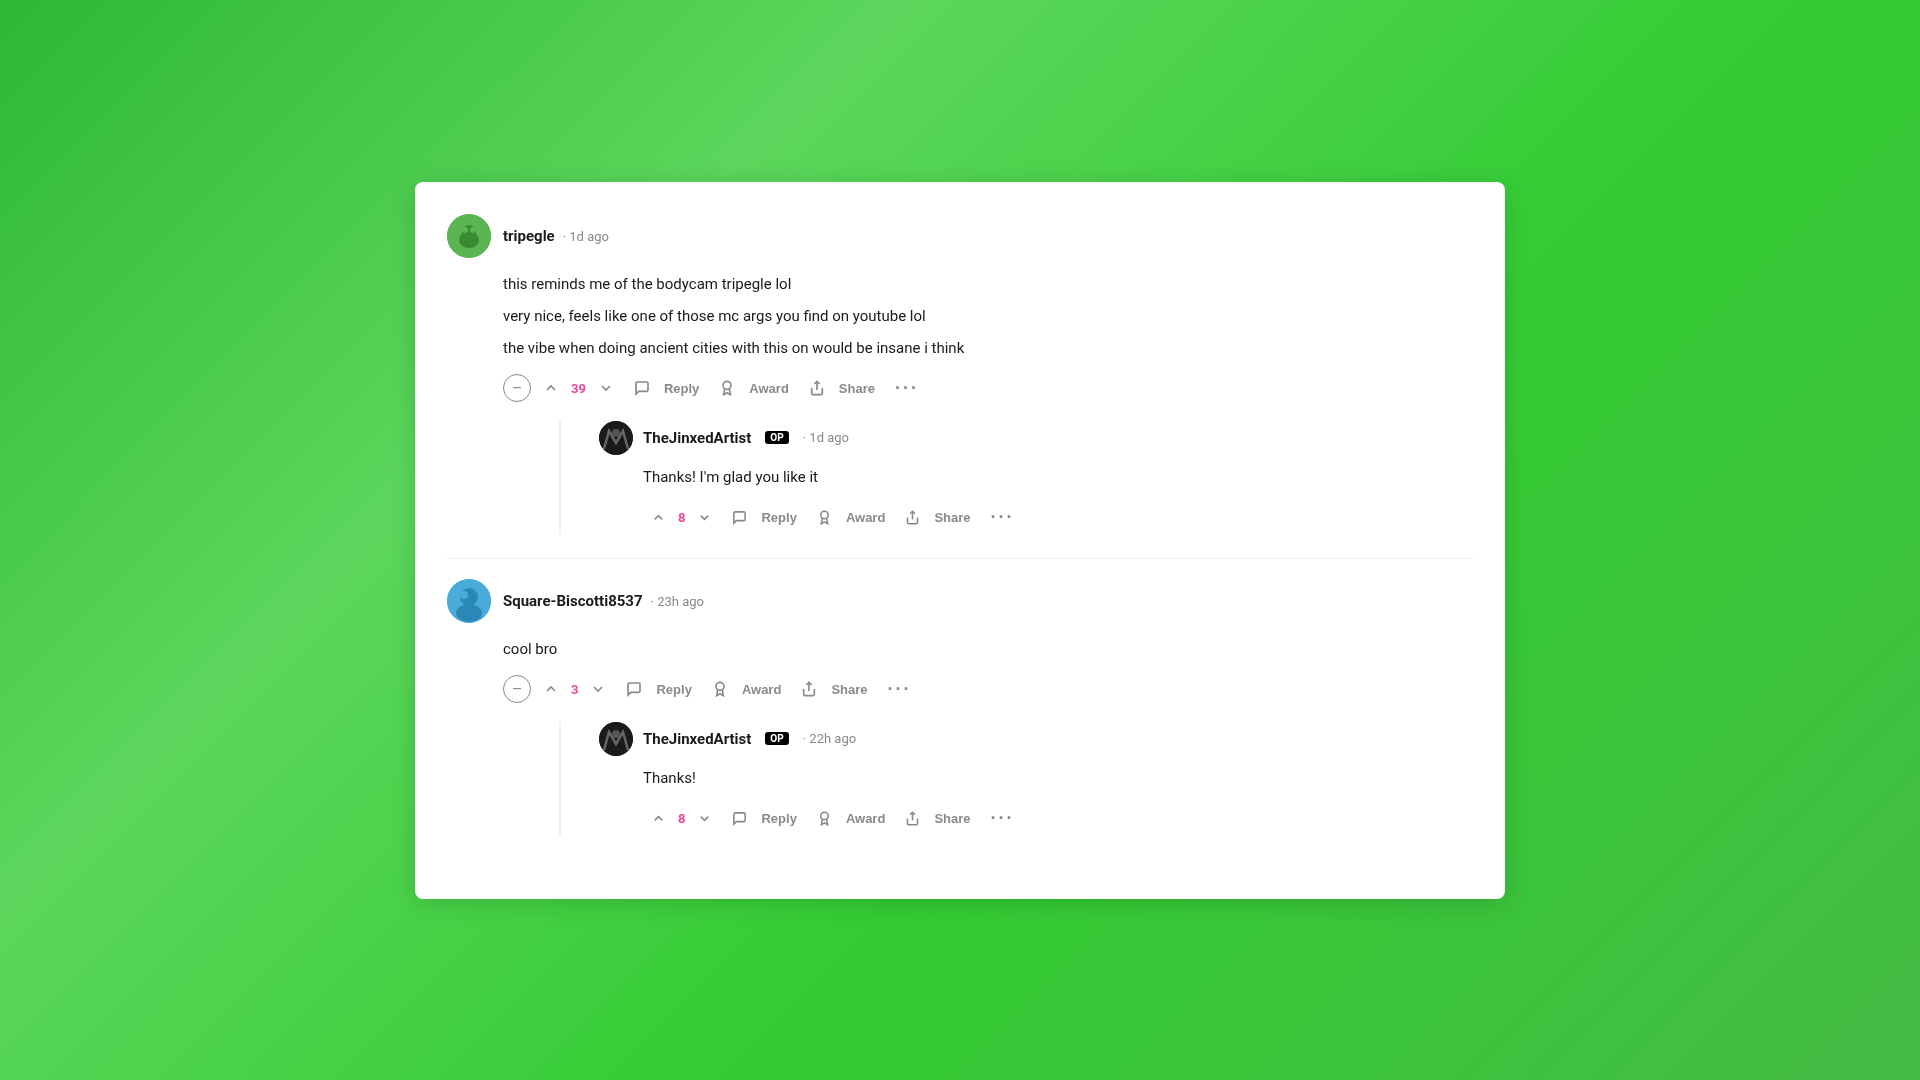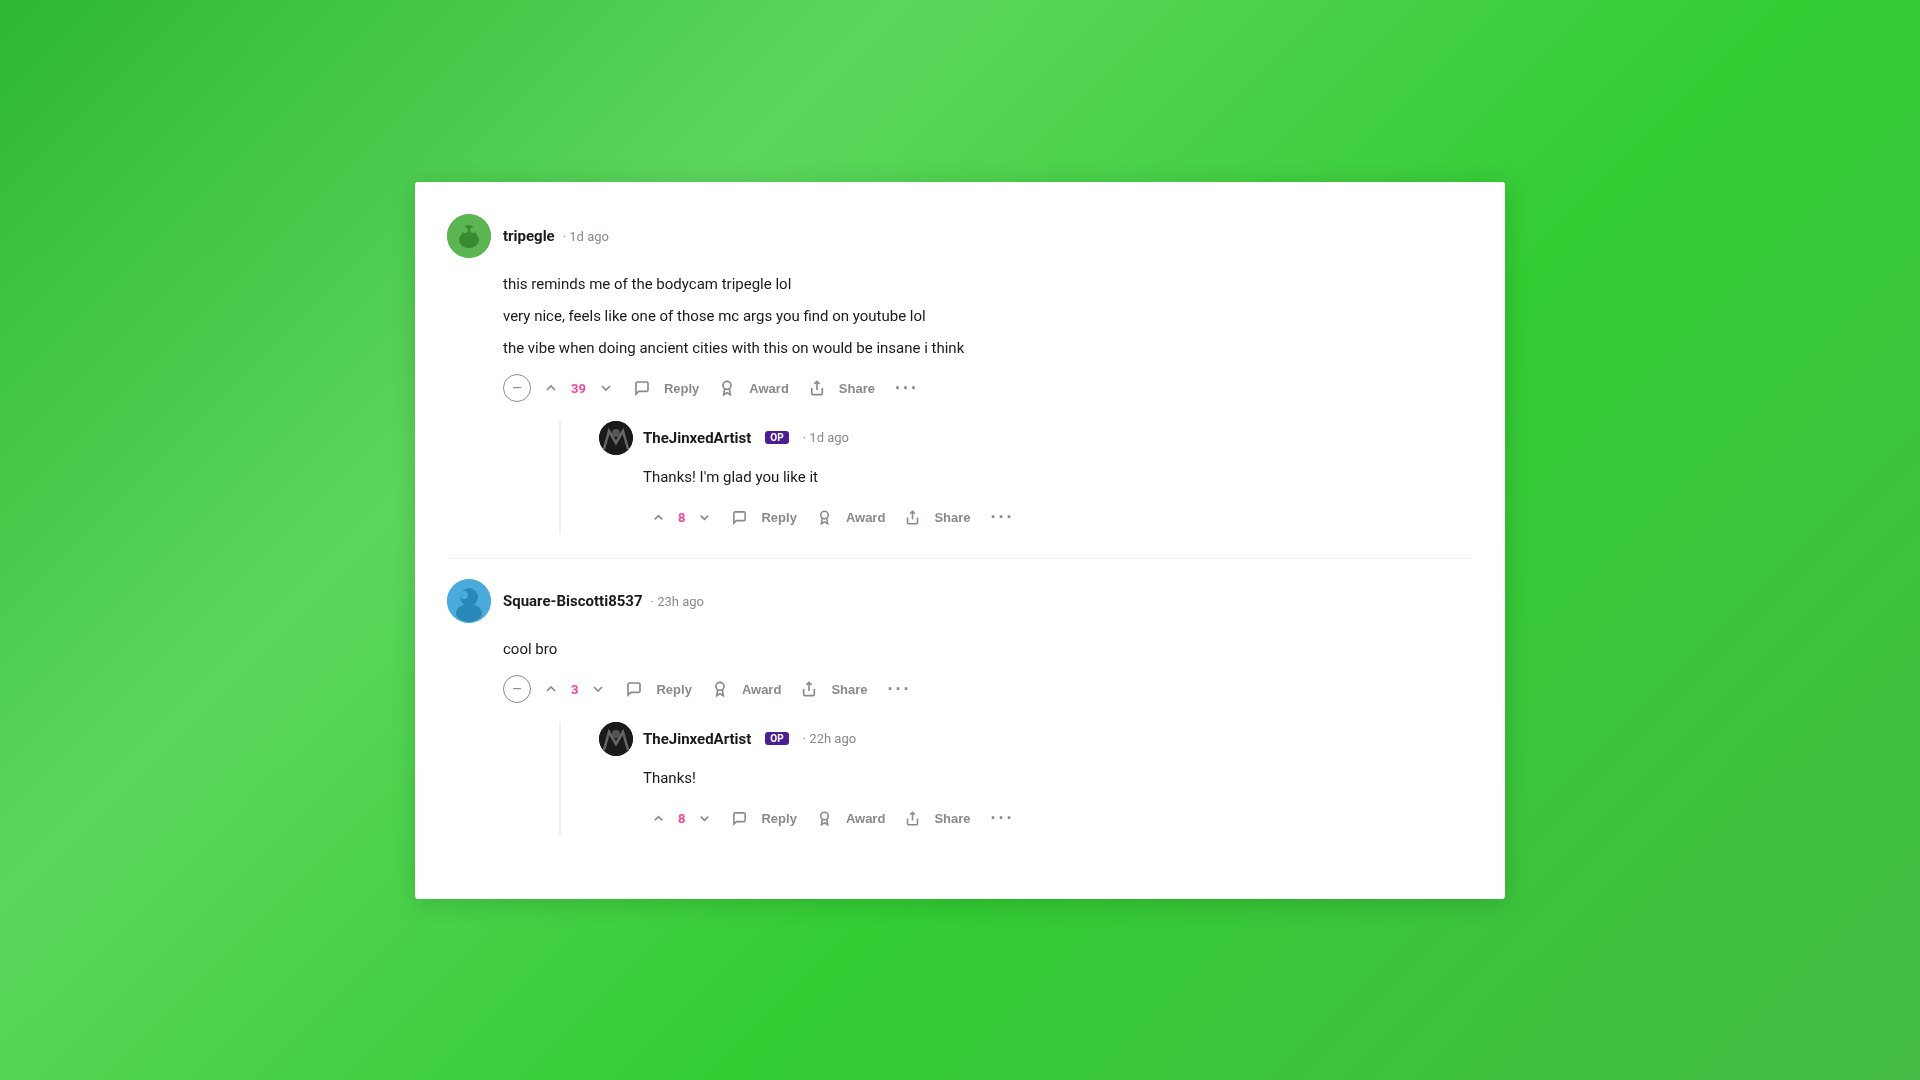--- a/index.html
+++ b/index.html
@@ -10,21 +10,21 @@
       background: linear-gradient(135deg, #2db833 0%, #5cd65c 30%, #33cc33 60%, #44bb44 100%);
       display: flex;
       align-items: center;
       justify-content: center;
       font-family: -apple-system, BlinkMacSystemFont, 'Segoe UI', Roboto, sans-serif;
       overflow: hidden;
     }
 
     .card {
       background: #ffffff;
-      border-radius: 3px;
+      border-radius: 8px;
       width: 1090px;
       padding: 32px 32px 40px 32px;
       box-shadow: 0 4px 24px rgba(0,0,0,0.15);
       max-height: 1020px;
       overflow-y: auto;
     }
 
     .comment-block {
       margin-bottom: 24px;
     }
@@ -60,21 +60,21 @@
       height: 100%;
     }
 
     .username {
       font-weight: 700;
       font-size: 15px;
       color: #1a1a1b;
     }
 
     .op-badge {
-      background: #4c1d95;
+      background: #000000;
       color: white;
       font-size: 10px;
       font-weight: 700;
       padding: 1px 5px;
       border-radius: 3px;
       margin-left: 4px;
     }
 
     .timestamp {
       color: #878a8c;

